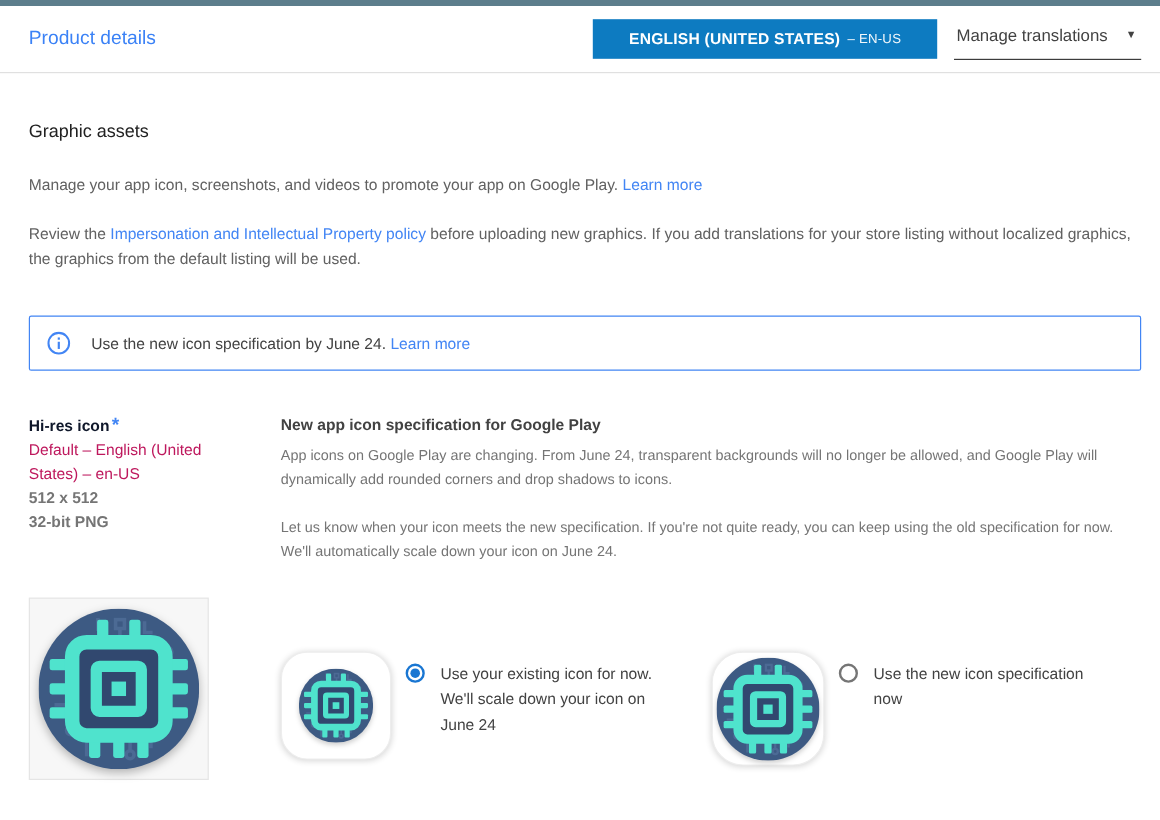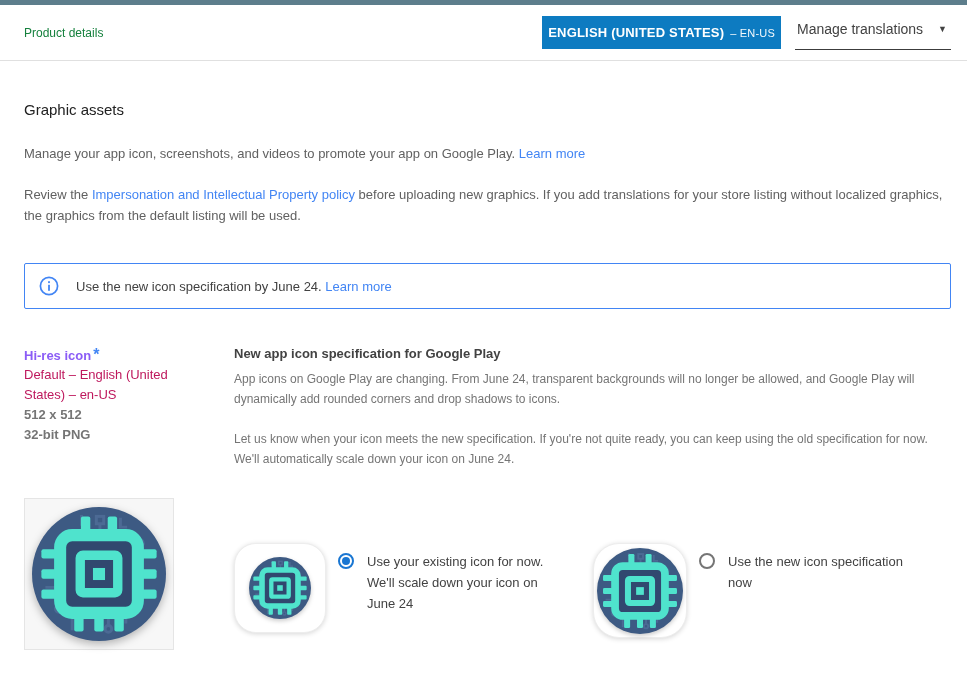--- a/index.html
+++ b/index.html
@@ -1,43 +1,43 @@
 <!DOCTYPE html>
 <html><head>
 <meta charset="utf-8">
 <style>
   * { box-sizing: border-box; margin: 0; padding: 0; }
   html,body { width: 967px; height: 683px; overflow: hidden; background: #fff;
     font-family: "Liberation Sans", sans-serif; }
   .top-strip { height: 5px; background: #5d7e8c; }
   header { height: 56px; display: flex; align-items: center;
     padding: 0 16px 0 24px; border-bottom: 1px solid #e0e0e0; }
-  .page-title { font-size: 12px; font-weight: 500; color: #15803d; }
+  .page-title { font-size: 16px; font-weight: 500; color: #3b82f6; }
   .header-right { margin-left: auto; display: flex; align-items: center; gap: 14px; }
   .lang-btn { background: #0d7bc1; color: #fff; border: none; height: 33px;
-    padding: 0 6px; font-family: inherit; font-size: 13px; font-weight: bold;
+    padding: 0 30px; font-family: inherit; font-size: 13px; font-weight: bold;
     letter-spacing: .2px; cursor: pointer; display: flex; align-items: center; }
   .lang-suffix { font-size: 11px; font-weight: normal; margin-left: 6px; opacity: .95; }
   .manage { display: flex; align-items: center; gap: 12px; font-size: 14px;
     color: #424242; border-bottom: 1px solid #3c3c3c; padding: 6px 4px 12px 2px;
     min-width: 156px; cursor: pointer; }
   .caret { font-size: 9px; color: #424242; margin-left: auto; }
   main { padding: 0 16px 0 24px; }
   .section-title { font-size: 15px; font-weight: 400; color: #212121; margin-top: 40px; }
   .intro { margin-top: 26px; font-size: 13px; color: #616161; line-height: 20px; }
   .review { margin-top: 20px; font-size: 13px; color: #616161; line-height: 21px;
     max-width: 925px; }
   .link { color: #4285f4; text-decoration: none; cursor: pointer; }
   .banner { margin-top: 37px; height: 46px; border: 1px solid #4285f4;
     border-radius: 2px; display: flex; align-items: center; padding: 12px 14px;
     max-width: 928px; }
   .info-icon { width: 20px; height: 20px; flex: none; display: inline-flex; }
   .banner-text { font-size: 13px; color: #424242; margin-left: 17px; }
   .cols { display: grid; grid-template-columns: 210px 1fr; margin-top: 37px; }
-  .hi-label { font-size: 13px; font-weight: bold; color: #8b5cf6; text-align: center; }
+  .hi-label { font-size: 13px; font-weight: bold; color: #0f172a; text-align: center; }
   .req { color: #4285f4; font-weight: bold; margin-left: 2px; }
   .hi-lang { font-size: 13px; color: #be185d; line-height: 20px; margin-top: 1px;
     max-width: 170px; }
   .hi-dim, .hi-fmt { font-size: 13px; font-weight: bold; color: #757575;
     line-height: 20px; }
   .spec-heading { font-size: 13px; font-weight: bold; color: #424242; }
   .spec-para { font-size: 12px; color: #757575; line-height: 20px; margin-top: 8px;
     max-width: 714px; }
   .spec-para + .spec-para { margin-top: 20px; }
   .cols.bottom { margin-top: 29px; }

